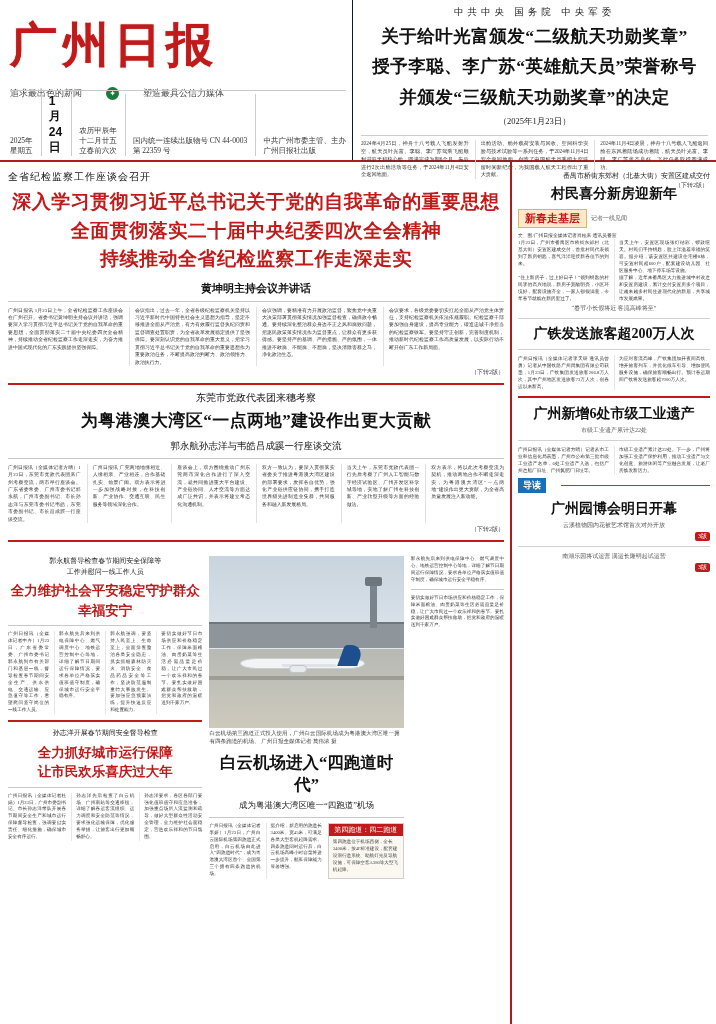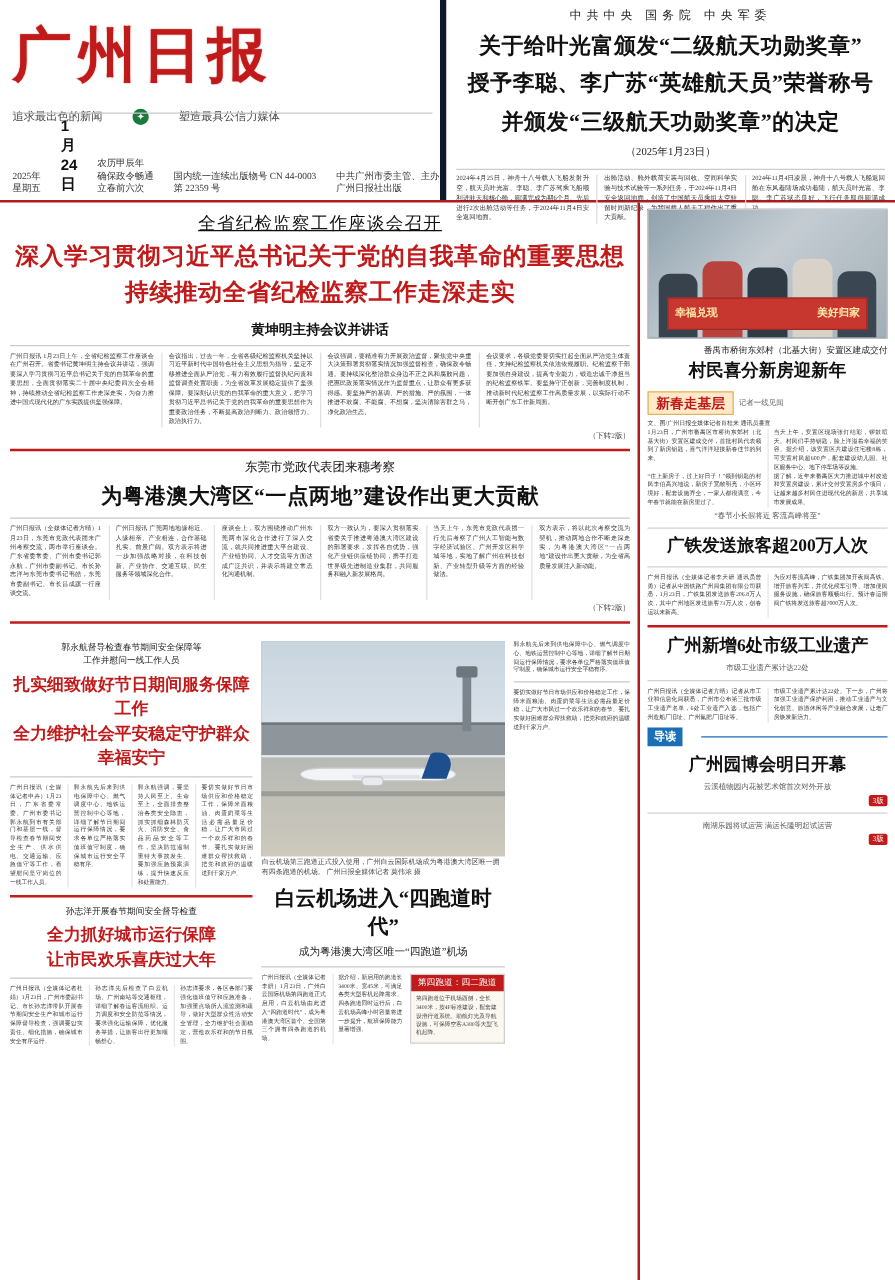--- a/index.html
+++ b/index.html
@@ -10,36 +10,36 @@
   .masthead{display:flex;height:160px;border-bottom:2px solid #b01c1c;}
   .mast-left{width:352px;position:relative;padding:6px 6px 0 10px;box-sizing:border-box;}
   .logo{font-family:"Liberation Serif",serif;font-weight:bold;color:#c01a1a;font-size:47px;letter-spacing:5px;line-height:1.08;margin-top:14px;text-shadow:0 0 1px #c01a1a;}
   .logo-sub{margin-top:16px;display:flex;align-items:center;gap:24px;font-size:9px;color:#444;}
   .logo-sub .dot{display:inline-block;width:13px;height:13px;border-radius:50%;background:#1a7a3c;color:#fff;font-size:8px;line-height:13px;text-align:center;}
   .mast-meta{position:absolute;left:10px;bottom:4px;right:6px;display:flex;align-items:flex-end;gap:8px;font-size:7.5px;color:#333;border-top:1px solid #c9c9c9;padding-top:3px;}
   .mm-block{line-height:1.35;white-space:nowrap;}
   .mm-date{font-size:12px;font-family:"Liberation Sans",sans-serif;font-weight:bold;color:#111;letter-spacing:0;}
   .mm-sep{width:1px;align-self:stretch;background:#ccc;}
 
-  .mast-right{width:364px;border-left:5px solid #0f172a;padding:6px 8px 4px 8px;box-sizing:border-box;}
+  .mast-right{width:364px;border-left:1px solid #0f172a;padding:6px 8px 4px 8px;box-sizing:border-box;}
   .mr-kicker{text-align:center;font-size:9.5px;letter-spacing:4px;color:#222;}
   .mr-title{text-align:center;font-weight:bold;font-size:17.5px;line-height:1.45;margin-top:5px;letter-spacing:0.5px;}
   .mr-date{text-align:center;font-size:8.5px;margin-top:6px;color:#222;}
   .mr-cols{display:flex;gap:6px;margin-top:7px;border-top:1px solid #ccc;padding-top:4px;}
   .mr-col{flex:1;font-size:5.2px;line-height:1.5;color:#333;text-align:justify;}
   .mr-col.sep{border-left:1px solid #ddd;padding-left:5px;}
   .mr-cont{text-align:right;font-size:6px;color:#444;margin-top:2px;}
 
   
   .body{display:flex;height:864px;}
   .left{width:512px;box-sizing:border-box;padding:5px 6px 0 8px;border-right:2px solid #b01c1c;}
   .right{width:204px;box-sizing:border-box;padding:5px 6px 0 6px;}
 
   
-  .kicker{text-align:center;font-size:14px;color:#111;margin:3px 0 4px;letter-spacing:1px;text-decoration:underline;}
+  .kicker{text-align:left;font-size:10px;color:#111;margin:3px 0 4px;letter-spacing:1px;}
   .lead-head{text-align:center;color:#c01a1a;font-weight:bold;font-size:19px;line-height:1.5;letter-spacing:0.5px;}
   .lead-sub{text-align:center;font-size:11px;font-weight:bold;margin:7px 0 5px;}
   .rule{height:1px;background:#c9c9c9;margin:5px 0;}
   .rule-red{height:2px;background:#c01a1a;margin:6px 0;}
 
   .cols4{display:flex;gap:6px;}
   .cols4 .c{flex:1;font-size:4.9px;line-height:1.52;text-align:justify;color:#333;}
   .cols4 .c.sep{border-left:1px solid #e0e0e0;padding-left:5px;}
   .contin{text-align:right;font-size:6px;color:#444;margin-top:2px;}
 
@@ -127,21 +127,21 @@
       <div class="mast-meta">
         <div class="mm-block">
           <div>2025年</div>
           <div>星期五</div>
         </div>
         <div class="mm-sep"></div>
         <div class="mm-date">1月24日</div>
         <div class="mm-sep"></div>
         <div class="mm-block">
           <div>农历甲辰年</div>
-          <div>确保政令畅通</div>
+          <div>十二月廿五</div>
           <div>立春前六次</div>
         </div>
         <div class="mm-sep"></div>
         <div class="mm-block">
           <div>国内统一连续出版物号 CN 44-0003</div>
           <div>第 22359 号</div>
         </div>
         <div class="mm-sep"></div>
         <div class="mm-block">
           <div>中共广州市委主管、主办</div>
@@ -164,57 +164,58 @@
       <div class="mr-cont">（下转2版）</div>
     </div>
   </div>
 
   <div class="body">
 
     <div class="left">
 
       <div class="kicker">全省纪检监察工作座谈会召开</div>
       <div class="lead-head">深入学习贯彻习近平总书记关于党的自我革命的重要思想</div>
+      <div class="lead-head">全面贯彻落实二十届中央纪委四次全会精神</div>
       <div class="lead-head">持续推动全省纪检监察工作走深走实</div>
       <div class="lead-sub">黄坤明主持会议并讲话</div>
       <div class="rule"></div>
 
       <div class="cols4">
         <div class="c">广州日报讯 1月23日上午，全省纪检监察工作座谈会在广州召开。省委书记黄坤明主持会议并讲话，强调要深入学习贯彻习近平总书记关于党的自我革命的重要思想，全面贯彻落实二十届中央纪委四次全会精神，持续推动全省纪检监察工作走深走实，为奋力推进中国式现代化的广东实践提供坚强保障。</div>
         <div class="c sep">会议指出，过去一年，全省各级纪检监察机关坚持以习近平新时代中国特色社会主义思想为指导，坚定不移推进全面从严治党，有力有效履行监督执纪问责和监督调查处置职责，为全省改革发展稳定提供了坚强保障。要深刻认识党的自我革命的重大意义，把学习贯彻习近平总书记关于党的自我革命的重要思想作为重要政治任务，不断提高政治判断力、政治领悟力、政治执行力。</div>
         <div class="c sep">会议强调，要精准有力开展政治监督，聚焦党中央重大决策部署贯彻落实情况加强监督检查，确保政令畅通。要持续深化整治群众身边不正之风和腐败问题，把惠民政策落实情况作为监督重点，让群众有更多获得感。要坚持严的基调、严的措施、严的氛围，一体推进不敢腐、不能腐、不想腐，坚决清除害群之马，净化政治生态。</div>
         <div class="c sep">会议要求，各级党委要切实扛起全面从严治党主体责任，支持纪检监察机关依法依规履职。纪检监察干部要加强自身建设，提高专业能力，锻造忠诚干净担当的纪检监察铁军。要坚持守正创新，完善制度机制，推动新时代纪检监察工作高质量发展，以实际行动不断开创广东工作新局面。</div>
       </div>
       <div class="contin">（下转2版）</div>
 
       <div class="rule-red"></div>
 
       <div class="s2-kicker">东莞市党政代表团来穗考察</div>
       <div class="s2-head">为粤港澳大湾区“一点两地”建设作出更大贡献</div>
+      <div class="s2-sub">郭永航孙志洋与韦皓吕成蹊一行座谈交流</div>
       <div class="rule"></div>
       <div class="cols4">
         <div class="c">广州日报讯（全媒体记者方晴）1月23日，东莞市党政代表团来广州考察交流，两市举行座谈会。广东省委常委、广州市委书记郭永航，广州市委副书记、市长孙志洋与东莞市委书记韦皓，东莞市委副书记、市长吕成蹊一行座谈交流。</div>
         <div class="c sep">广州日报讯 广莞两地地缘相近、人缘相亲、产业相连，合作基础扎实、前景广阔。双方表示将进一步加强战略对接，在科技创新、产业协作、交通互联、民生服务等领域深化合作。</div>
         <div class="c sep">座谈会上，双方围绕推动广州东莞两市深化合作进行了深入交流，就共同推进重大平台建设、产业链协同、人才交流等方面达成广泛共识，并表示将建立常态化沟通机制。</div>
         <div class="c sep">双方一致认为，要深入贯彻落实省委关于推进粤港澳大湾区建设的部署要求，发挥各自优势，强化产业链供应链协同，携手打造世界级先进制造业集群，共同服务和融入新发展格局。</div>
         <div class="c sep">当天上午，东莞市党政代表团一行先后考察了广州人工智能与数字经济试验区、广州开发区科学城等地，实地了解广州在科技创新、产业转型升级等方面的经验做法。</div>
         <div class="c sep">双方表示，将以此次考察交流为契机，推动两地合作不断走深走实，为粤港澳大湾区“一点两地”建设作出更大贡献，为全省高质量发展注入新动能。</div>
       </div>
       <div class="contin">（下转2版）</div>
 
       <div class="rule-red"></div>
 
       <div class="thirds">
 
         <div class="t-left">
           <div class="t-top">
             <div>郭永航督导检查春节期间安全保障等</div>
             <div>工作并慰问一线工作人员</div>
           </div>
-          <div class="t-head-red">扎实细致做好节日期间服务保障工作</div>
           <div class="t-head-red">全力维护社会平安稳定守护群众幸福安宁</div>
           <div class="rule"></div>
           <div class="minicols">
             <div class="c">广州日报讯（全媒体记者申卉）1月23日，广东省委常委、广州市委书记郭永航到市有关部门和基层一线，督导检查春节期间安全生产、供水供电、交通运输、应急值守等工作，看望慰问坚守岗位的一线工作人员。</div>
             <div class="c sep">郭永航先后来到供电保障中心、燃气调度中心、地铁运营控制中心等地，详细了解节日期间运行保障情况，要求各单位严格落实值班值守制度，确保城市运行安全平稳有序。</div>
             <div class="c sep">郭永航强调，要坚持人民至上、生命至上，全面排查整治各类安全隐患，抓实抓细森林防灭火、消防安全、食品药品安全等工作，坚决防范遏制重特大事故发生。要加强应急预案演练，提升快速反应和处置能力。</div>
             <div class="c sep">要切实做好节日市场供应和价格稳定工作，保障米面粮油、肉蛋奶菜等生活必需品量足价稳，让广大市民过一个欢乐祥和的春节。要扎实做好困难群众帮扶救助，把党和政府的温暖送到千家万户。</div>
           </div>
           <div class="rule-red"></div>
           <div class="t-top">孙志洋开展春节期间安全督导检查</div>
@@ -262,34 +263,20 @@
           <div class="c" style="font-size:4.6px;line-height:1.5;text-align:justify;color:#333">郭永航先后来到供电保障中心、燃气调度中心、地铁运营控制中心等地，详细了解节日期间运行保障情况，要求各单位严格落实值班值守制度，确保城市运行安全平稳有序。</div>
           <div class="rule"></div>
           <div class="c" style="font-size:4.6px;line-height:1.5;text-align:justify;color:#333">要切实做好节日市场供应和价格稳定工作，保障米面粮油、肉蛋奶菜等生活必需品量足价稳，让广大市民过一个欢乐祥和的春节。要扎实做好困难群众帮扶救助，把党和政府的温暖送到千家万户。</div>
         </div>
 
       </div>
     </div>
 
     <div class="right">
 
-      <div class="r-photo">
-        <div class="rp-bg"></div>
-        <div class="rp-people">
-          <div class="pp a"></div>
-          <div class="pp b"></div>
-          <div class="pp c"></div>
-          <div class="pp d"></div>
-          <div class="pp e"></div>
-        </div>
-        <div class="rp-banner">
-          <span>幸福兑现</span>
-          <span>美好归家</span>
-        </div>
-      </div>
 
       <div class="r-kick">番禺市桥街东郊村（北基大街）安置区建成交付</div>
       <div class="r-head">村民喜分新房迎新年</div>
 
       <div class="stamp">
         <div class="t">新春走基层</div>
         <div class="s">记者一线见闻</div>
       </div>
 
       <div class="r-body">文、图/广州日报全媒体记者肖桂来 通讯员番宣</div>

